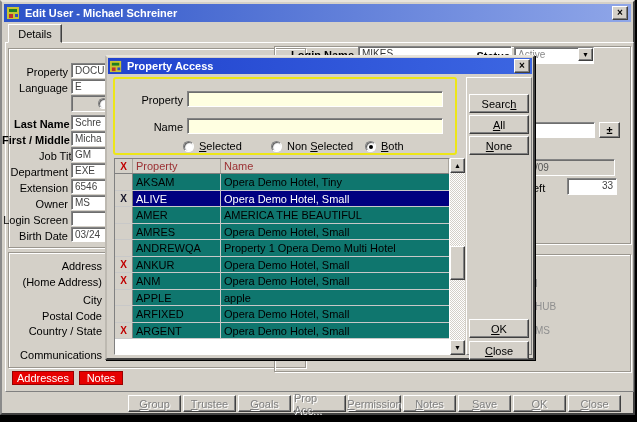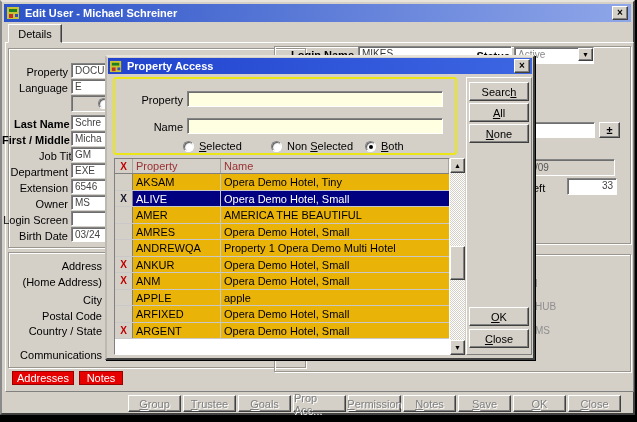--- a/index.html
+++ b/index.html
@@ -40,27 +40,27 @@
     background:linear-gradient(90deg,#2143CE 0%,#3C66E2 100%);
     color:#fff;font-weight:bold;font-size:11px;display:flex;align-items:center;padding:8px 2px;gap:4px;}
   .ybox{left:6px;top:20px;width:344px;height:78px;border:2px solid #EDE617;border-radius:3px;}
   .cream{background:#FFFFE1;}
   .radio{width:11px;height:11px;border-radius:50%;background:#fff;
     border:1px solid;border-color:#808080 #fff #fff #808080;box-shadow:inset 1px 1px 1px #555;position:relative;}
   .radio.on::after{content:"";position:absolute;left:3px;top:3px;width:4px;height:4px;border-radius:50%;background:#000;}
   .radio-item{display:flex;align-items:center;gap:5px;font-size:11px;}
   .rpanel{left:359px;top:20px;width:66px;height:278px;background:#D4D0C8;
     border:1px solid;border-color:#fff #808080 #808080 #fff;}
-  .rpanel .btn3d{position:absolute;left:2px;width:60px;height:19px;}
+  .rpanel .btn3d{position:absolute;left:2px;width:60px;height:19px;margin-top:12px;}
   
   .tbl{left:7px;top:101px;width:336px;height:197px;background:#fff;
     border:1px solid;border-color:#808080 #fff #fff #808080;font-size:11px;}
   .thead{display:flex;height:15px;background:#D4D0C8;border-bottom:1px solid #808080;}
   .thead div{padding:0 3px;line-height:15px;color:#9B3033;border-right:1px solid #a8a49c;overflow:hidden;}
-  .trow{display:flex;height:16.5px;line-height:16.5px;background:#eab308;border-bottom:1px solid #C8C8C8;}
+  .trow{display:flex;height:16.5px;line-height:16.5px;background:#0f766e;border-bottom:1px solid #C8C8C8;}
   .cx{width:18px;background:#D4D0C8;border-right:1px solid #808080;text-align:center;
     color:#C00000;font-weight:bold;font-size:10px;flex:none;}
   .cp{width:88px;padding:0 3px;border-right:1px solid #C8C8C8;overflow:hidden;flex:none;white-space:nowrap;}
   .cn{flex:1;padding:0 3px;overflow:hidden;white-space:nowrap;}
   .trow.on{background:#000080;color:#fff;}
   .trow.on .cx{color:#15152a;}
   .sbar{left:343px;top:101px;width:15px;height:197px;background:#CBC7EE;
     background-image:repeating-conic-gradient(#fff 0 25%,#D4D0C8 0 50%);background-size:2px 2px;}
   .sbtn{position:absolute;left:0;width:15px;height:15px;font-size:7px;color:#000;}
   .sthumb{position:absolute;left:0;top:88px;width:15px;height:34px;background:#D4D0C8;

